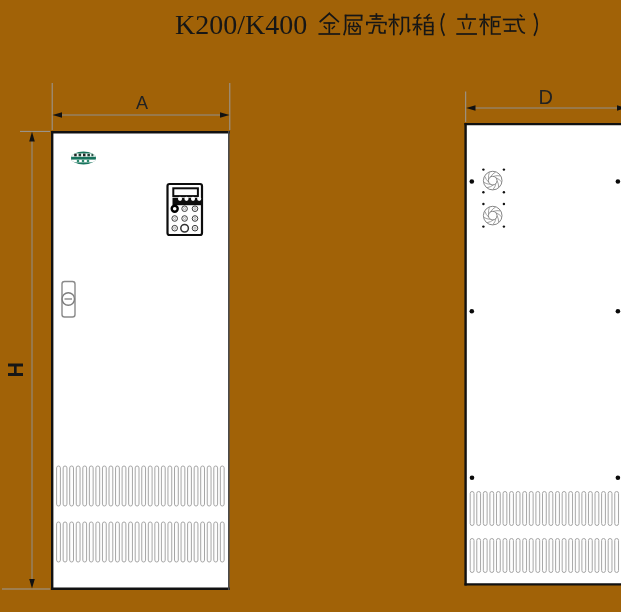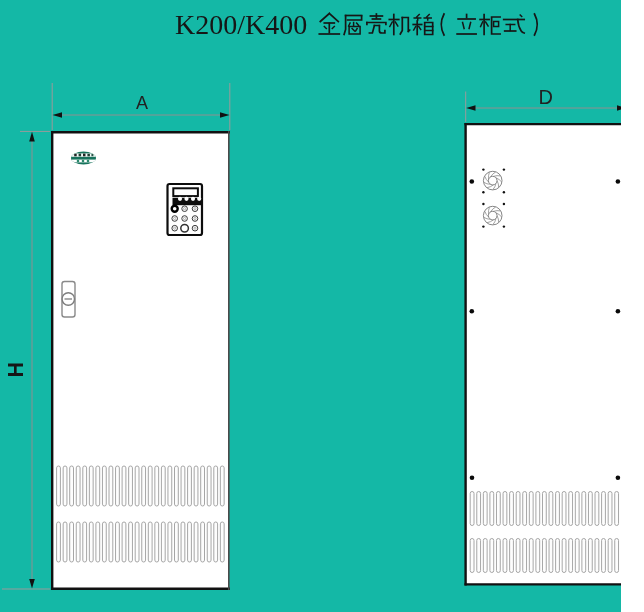--- a/index.html
+++ b/index.html
@@ -1,16 +1,16 @@
 <!DOCTYPE html>
 <html><head>
 <meta charset="utf-8">
 <style>
 html,body{margin:0;padding:0;background:#fff;}
-#page{position:relative;width:621px;height:612px;background:#14b8a6;overflow:hidden;}
+#page{position:relative;width:621px;height:612px;background:#a16207;overflow:hidden;}
 </style>
 </head>
 <body>
 <div id="page">
 <svg width="644" height="612" viewBox="0 0 644 612">
 
 <text x="175" y="33.5" font-family="Liberation Serif, serif" font-size="28" fill="#161616">K200/K400</text>
 
 <g>
         <g transform="translate(318.3,13.5)">

